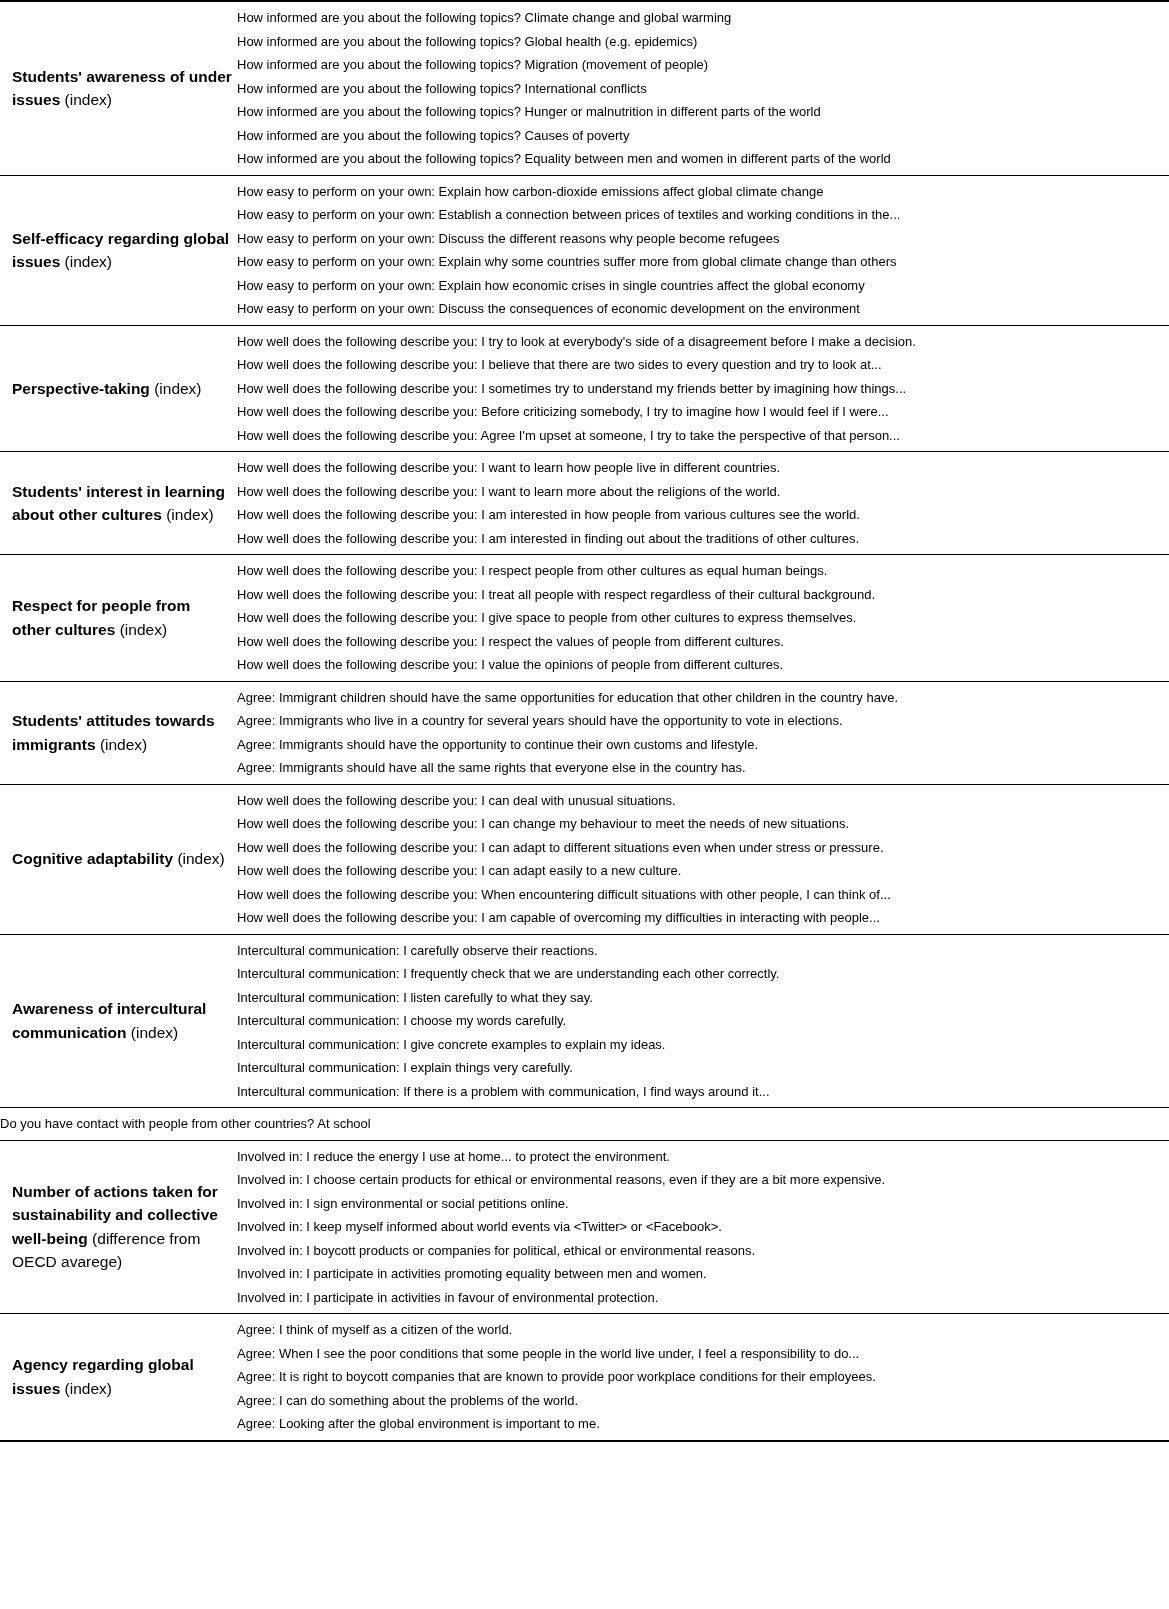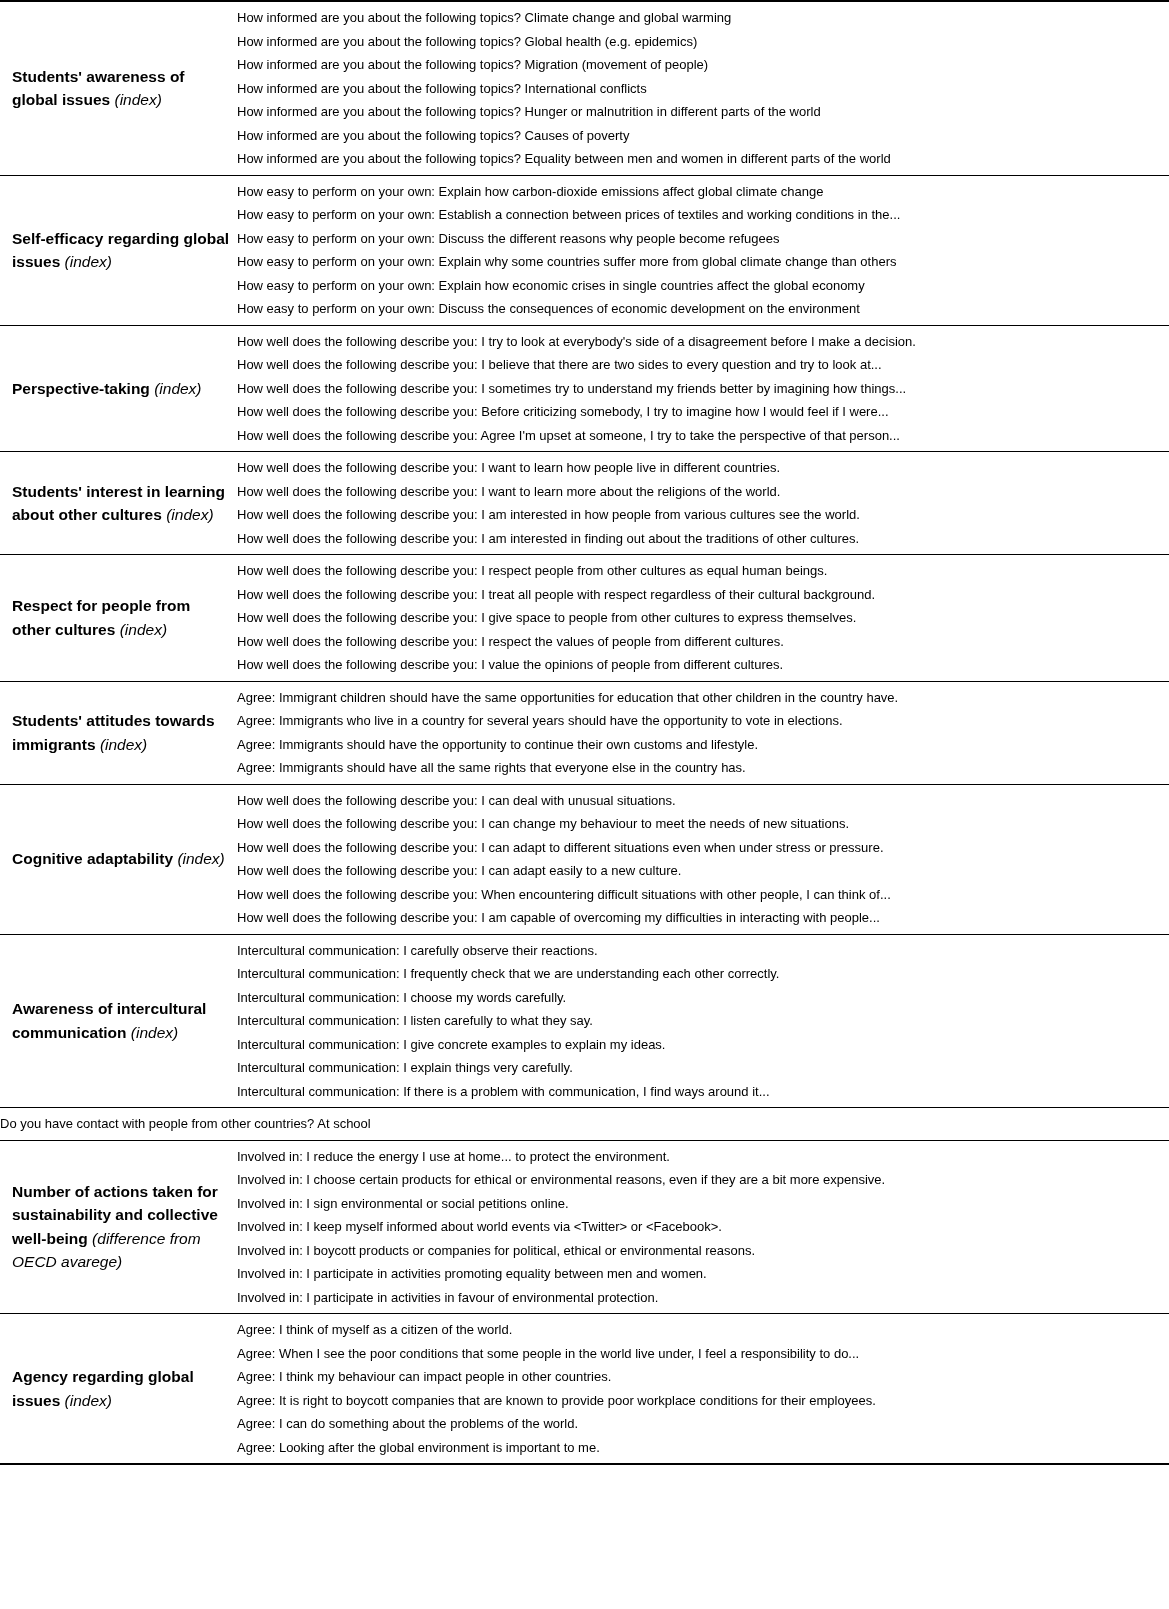--- a/index.html
+++ b/index.html
@@ -23,39 +23,39 @@
   .row:last-child { border-bottom: none; }
   .label-cell {
     width: 237px;
     min-width: 237px;
     padding-left: 12px;
     padding-right: 4px;
     font-size: 15.5px;
     line-height: 23.5px;
     font-weight: bold;
   }
-  .label-cell .normal { font-weight: normal; font-style: italic; }
+  .label-cell .normal { font-weight: normal; }
   .items-cell {
     flex: 1 1 auto;
     font-size: 13px;
     line-height: 23.5px;
     min-width: 0;
   }
   .item {
     white-space: nowrap;
     overflow: hidden;
   }
 </style>
 </head>
 <body>
 
 <div class="table">
   <div class="row">
     <div class="label-cell">
-      <span class="bold">Students' awareness of global issues</span>
+      <span class="bold">Students' awareness of under issues</span>
       <span class="normal"> (index)</span>
     </div>
     <div class="items-cell">
         <div class="item">How informed are you about the following topics? Climate change and global warming</div>
         <div class="item">How informed are you about the following topics? Global health (e.g. epidemics)</div>
         <div class="item">How informed are you about the following topics? Migration (movement of people)</div>
         <div class="item">How informed are you about the following topics? International conflicts</div>
         <div class="item">How informed are you about the following topics? Hunger or malnutrition in different parts of the world</div>
         <div class="item">How informed are you about the following topics? Causes of poverty</div>
         <div class="item">How informed are you about the following topics? Equality between men and women in different parts of the world</div>
@@ -147,22 +147,22 @@
   </div>
 
   <div class="row">
     <div class="label-cell">
       <span class="bold">Awareness of intercultural communication</span>
       <span class="normal"> (index)</span>
     </div>
     <div class="items-cell">
         <div class="item">Intercultural communication: I carefully observe their reactions.</div>
         <div class="item">Intercultural communication: I frequently check that we are understanding each other correctly.</div>
+        <div class="item">Intercultural communication: I listen carefully to what they say.</div>
         <div class="item">Intercultural communication: I choose my words carefully.</div>
-        <div class="item">Intercultural communication: I listen carefully to what they say.</div>
         <div class="item">Intercultural communication: I give concrete examples to explain my ideas.</div>
         <div class="item">Intercultural communication: I explain things very carefully.</div>
         <div class="item">Intercultural communication: If there is a problem with communication, I find ways around it...</div>
       </div>
   </div>
 
   <div class="row">
     <div class="items-cell">
         <div class="item">Do you have contact with people from other countries? At school</div>
       </div>
@@ -185,19 +185,18 @@
   </div>
 
   <div class="row">
     <div class="label-cell">
       <span class="bold">Agency regarding global issues</span>
       <span class="normal"> (index)</span>
     </div>
     <div class="items-cell">
         <div class="item">Agree: I think of myself as a citizen of the world.</div>
         <div class="item">Agree: When I see the poor conditions that some people in the world live under, I feel a responsibility to do...</div>
-        <div class="item">Agree: I think my behaviour can impact people in other countries.</div>
         <div class="item">Agree: It is right to boycott companies that are known to provide poor workplace conditions for their employees.</div>
         <div class="item">Agree: I can do something about the problems of the world.</div>
         <div class="item">Agree: Looking after the global environment is important to me.</div>
       </div>
   </div>
 </div>
 
 </body></html>

